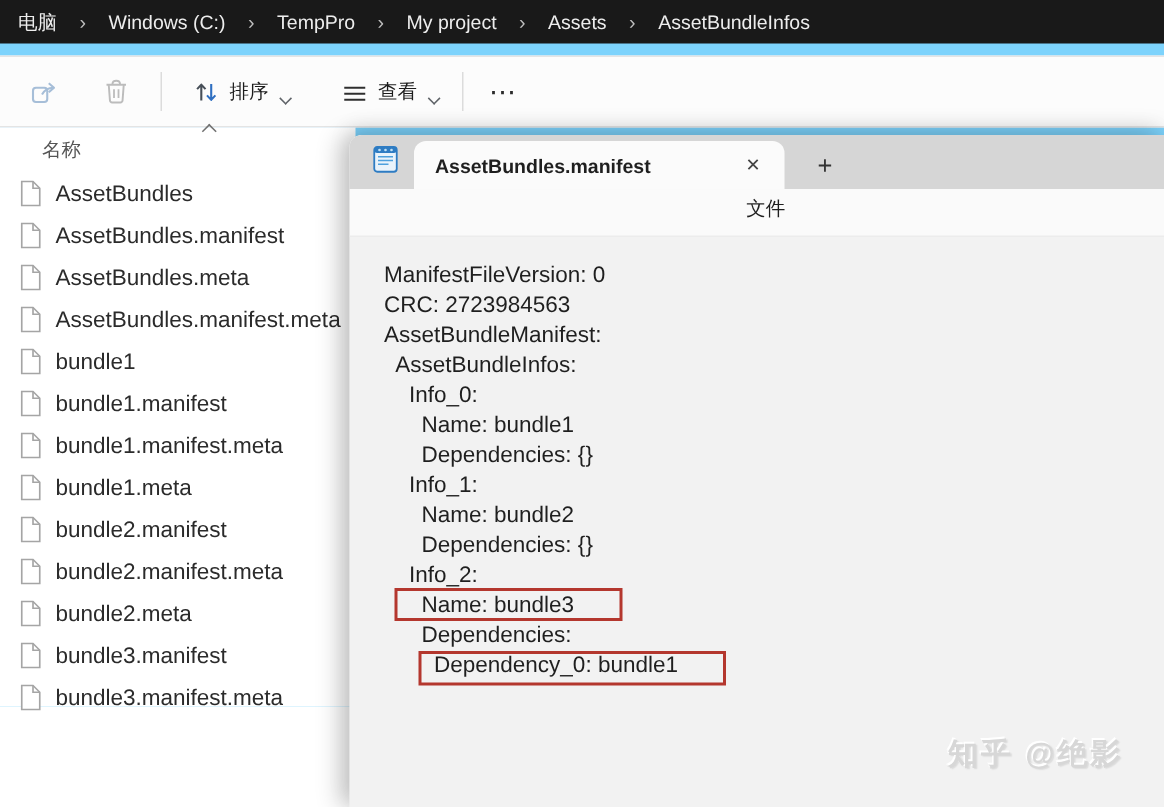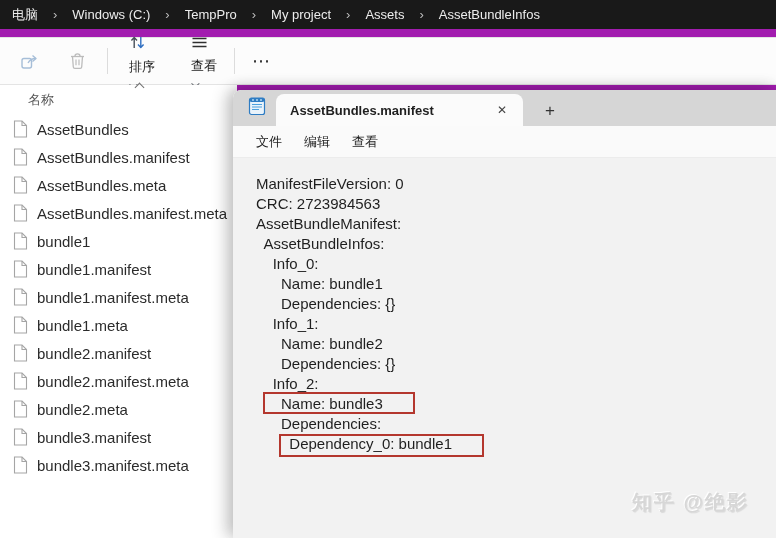--- a/index.html
+++ b/index.html
@@ -1,33 +1,33 @@
 <!DOCTYPE html>
 <html><head>
 <meta charset="utf-8">
 <style>
   * { margin:0; padding:0; box-sizing:border-box; }
   html,body { width:776px; height:538px; overflow:hidden; background:#fff;
               font-family:"Liberation Sans", sans-serif; }
-  .stage { position:relative; width:776px; height:471px; background:#a21caf; }
+  .stage { position:relative; width:776px; height:471px; background:#7dd3fc; }
 
   
   .titlebar { position:absolute; left:0; top:0; width:776px; height:29px;
               background:#191919; display:flex; align-items:center;
               padding-left:6px; color:#ededed; font-size:13px; }
   .crumb { display:flex; align-items:center; }
   .crumb-label { padding:2px 6px; border-radius:3px; cursor:default; white-space:nowrap; }
   .crumb-sep { color:#bdbdbd; font-size:13px; margin:0 9px; line-height:1; }
   .crumb:last-child .crumb-sep { display:none; }
 
   
   .toolbar { position:absolute; left:0; top:37px; width:776px; height:48px;
              background:#fcfcfc; border-top:1px solid #e4e4e4; border-bottom:1px solid #e4e4e4;
              display:flex; align-items:center; padding-left:13px; }
-  .tb-btn { display:flex; align-items:flex-start; gap:7px; padding:5px 7px; border-radius:4px;flex-direction:column; }
+  .tb-btn { display:flex; align-items:flex-end; gap:7px; padding:5px 7px; border-radius:4px; }
   .tb-label { font-size:13px; color:#1c1c1c; white-space:nowrap; }
   .tb-sep { width:1px; height:26px; background:#dcdcdc; margin:0 14px; }
   .chev-down { width:6px; height:6px; border-right:1.3px solid #5f6368;
                border-bottom:1.3px solid #5f6368; transform:rotate(45deg) translateY(-2px); }
   .more-glyph { font-size:18px; color:#2b2b2b; letter-spacing:1px; line-height:1; }
 
   
   .explorer { position:absolute; left:0; top:85px; width:237px; bottom:0; background:#fff; }
   .col-caret { position:absolute; left:136px; top:-1px; width:7px; height:7px;
                border-left:1.3px solid #707070; border-top:1.3px solid #707070;
@@ -44,21 +44,21 @@
              box-shadow:-7px 0 16px rgba(0,0,0,.20), 0 -5px 14px rgba(0,0,0,.10); }
   .np-tabbar { height:36px; background:#d6d6d6; display:flex; align-items:flex-end;
                padding-left:10px; border-top-left-radius:8px; }
   .np-appicon { align-self:center; margin:0 9px 0 4px; }
   .np-tab { width:247px; height:32px; background:#fbfbfb; border-radius:8px 8px 0 0;
             display:flex; align-items:center; padding:0 10px 0 14px; }
   .np-tab-title { font-size:13px; font-weight:700; color:#1f1f1f; flex:1; white-space:nowrap; }
   .np-tab-close { font-size:12px; color:#444; padding:2px 6px; border-radius:4px; }
   .np-newtab { font-size:17px; color:#333; margin:0 0 5px 14px; padding:0 8px; }
   .np-menubar { height:32px; background:#fafafa; display:flex; align-items:center;
-                padding-left:12px; border-bottom:1px solid #ececec; }
+                padding-left:12px; border-bottom:1px solid #ececec;flex-direction:column; }
   .np-menu-item { font-size:13px; color:#1f1f1f; padding:4px 11px; border-radius:4px; }
   .np-content { position:relative; height:380px; background:#f2f2f2; }
   .np-text { font-family:"Liberation Sans", sans-serif; font-size:15px; line-height:20px;
              color:#1f1f1f; white-space:pre; padding:16px 0 0 23px; }
 
   
   .hl-box { position:absolute; border:2px solid #b4372e; background:transparent; }
   .hl-box.box1 { left:30px; top:234px; width:152px; height:22px; }
   .hl-box.box2 { left:46px; top:276px; width:205px; height:23px; }
 

